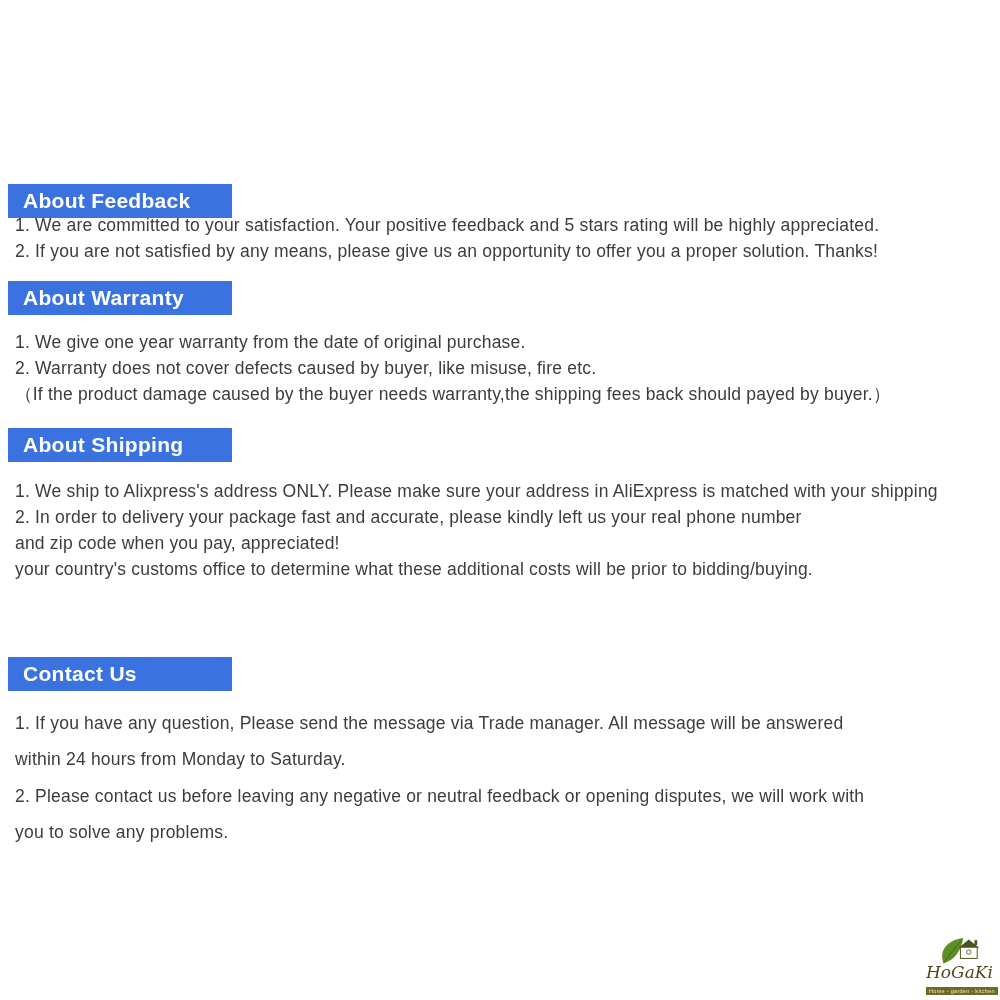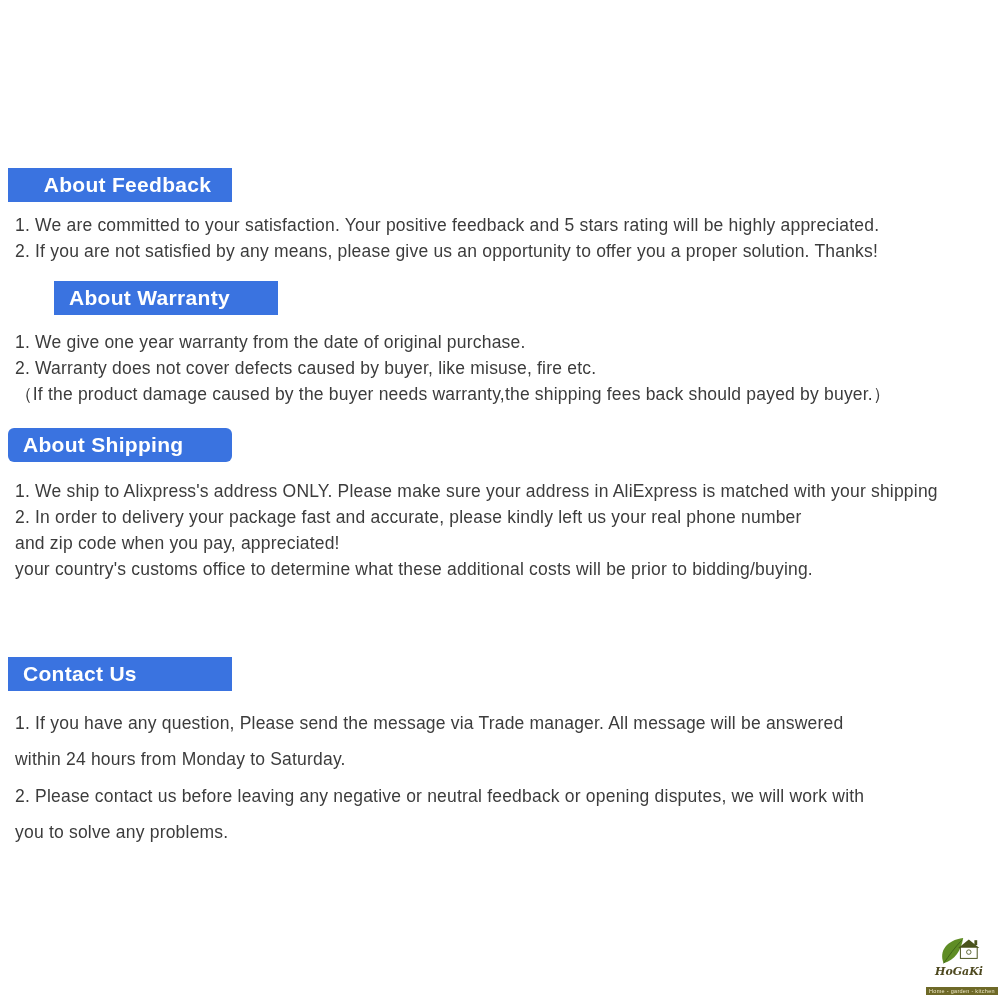--- a/index.html
+++ b/index.html
@@ -37,25 +37,25 @@
     font-size: 17.5px;
     letter-spacing: 0.2px;
   }
   .body-text .line {
     line-height: 26px;
     white-space: nowrap;
   }
   .body-text.wide .line {
     line-height: 36.4px;
   }
-  #banner-feedback { top: 168px; text-align: center; }
+  #banner-feedback { top: 184px; }
   #text-feedback   { top: 212px; }
-  #banner-warranty { top: 281px; margin-left: 46px; }
+  #banner-warranty { top: 281px; }
   #text-warranty   { top: 329px; }
-  #banner-shipping { top: 428px; border-radius: 6px; }
+  #banner-shipping { top: 428px; }
   #text-shipping   { top: 478px; }
   #banner-contact  { top: 657px; }
   #text-contact    { top: 705px; }
 
   
   #logo {
     position: absolute;
     left: 926px;
     top: 936px;
     width: 66px;
@@ -63,22 +63,22 @@
   }
   #logo .logo-icon {
     display: block;
     margin: 0 auto;
     width: 44px;
     height: 28px;
   }
   #logo .logo-name {
     font-family: "DejaVu Serif", serif;
     font-style: italic;
-    font-weight: bold;
-    font-size: 11px;
+    font-weight: normal;
+    font-size: 17px;
     color: #4d481f;
     line-height: 14px;
     margin-top: 1px;
   }
   #logo .logo-tagline {
     display: inline-block;
     margin-top: 2px;
     background: #6e6927;
     color: #ece7c6;
     font-size: 5.5px;

